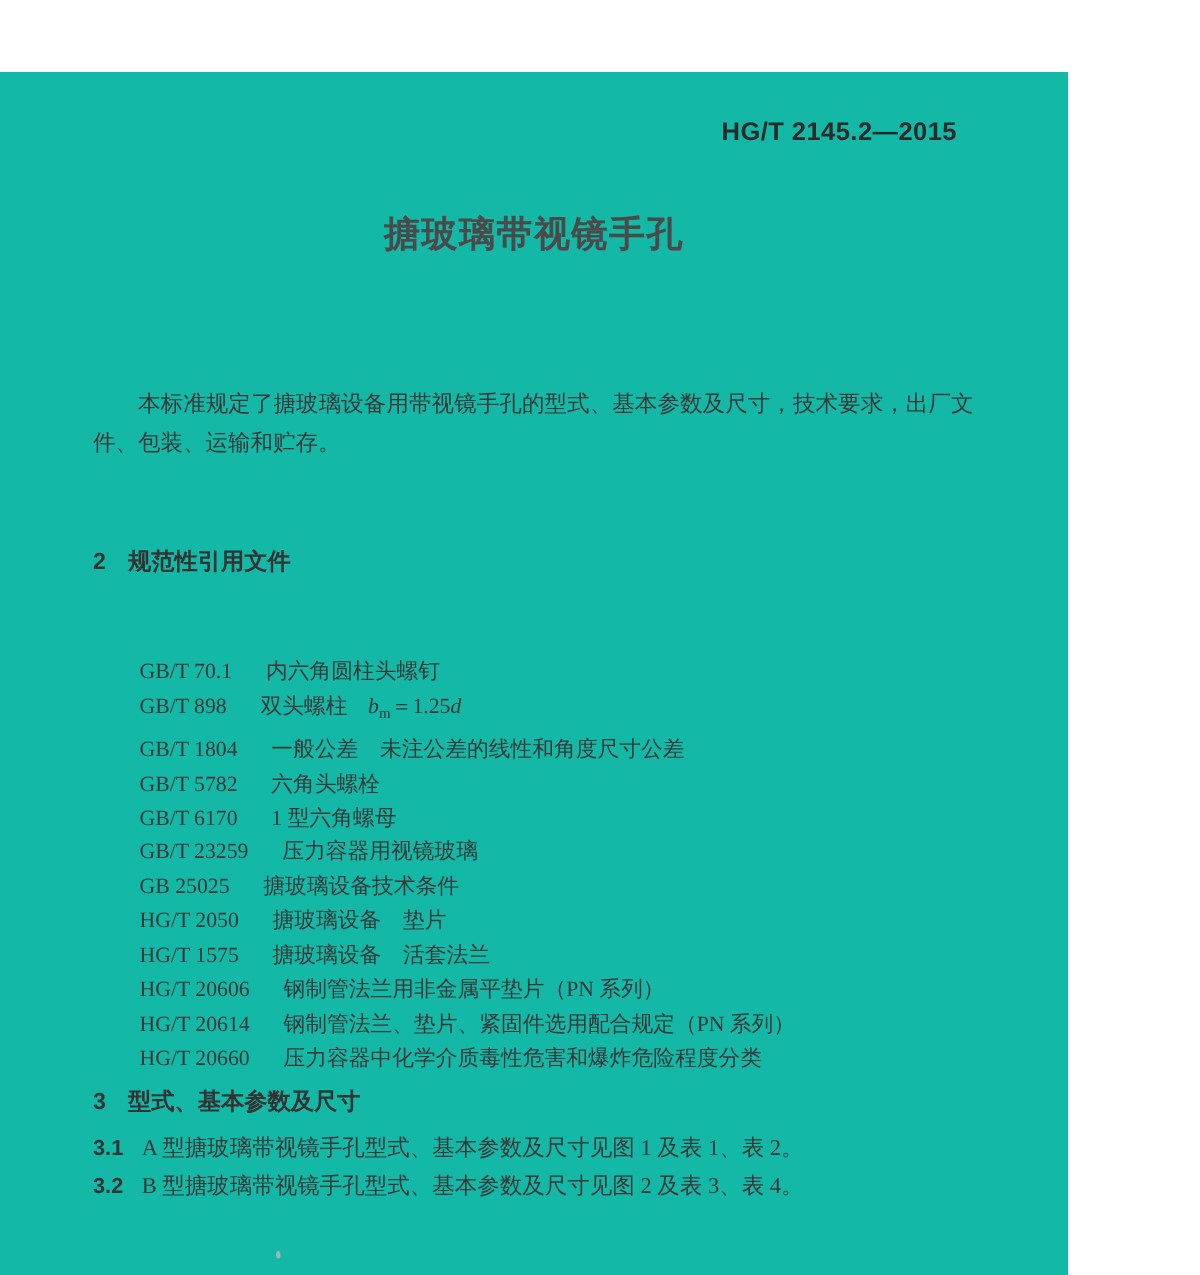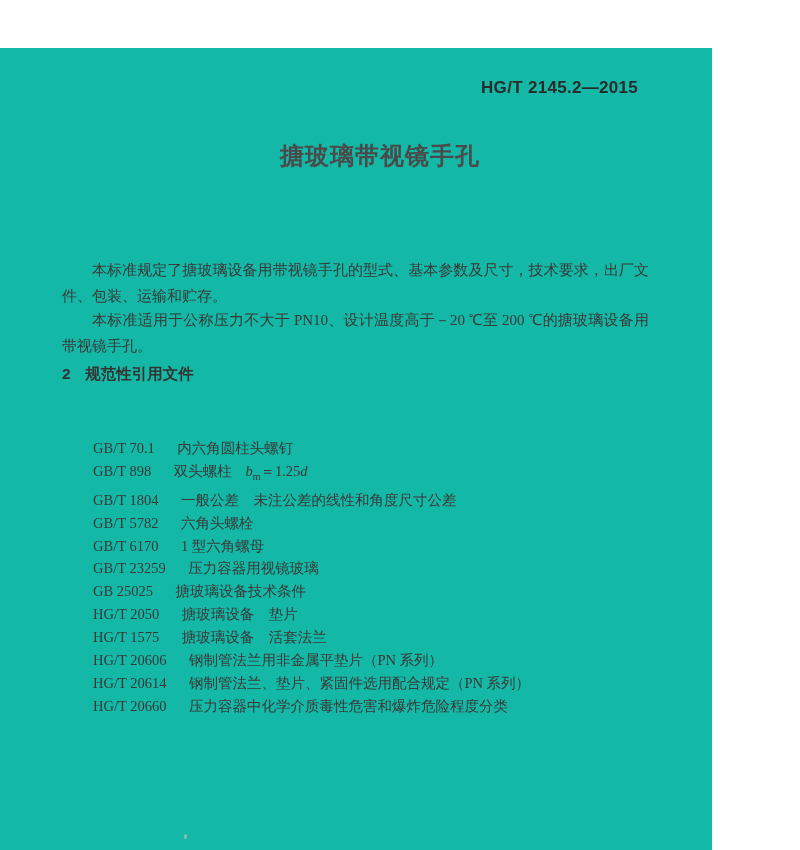--- a/index.html
+++ b/index.html
@@ -19,21 +19,20 @@
     font-family: "Liberation Sans", sans-serif;
     font-weight: 700; font-size: 17px; letter-spacing: .3px;
     color: #2a2a2a;
   }
   .doc-title {
     position: absolute; top: 92px; left: 0; width: 100%;
     margin: 0; text-align: center;
     font-family: "Liberation Sans", sans-serif;
     font-weight: 700; font-size: 24px; letter-spacing: 1px;
     color: #4a4a4a;
-    padding-left: 24px;
   }
   .block { position: absolute; left: 62px; right: 63px; }
   .sec-head {
     font-family: "Liberation Sans", sans-serif;
     font-weight: 700; font-size: 15.5px; color: #333333;
   }
   .sec-head .sec-num { margin-right: .95em; }
   .para {
     margin: 0; font-size: 15px; line-height: 26px;
     text-align: justify; text-indent: 2em; color: #383838;
@@ -62,21 +61,20 @@
 
 <div class="page">
 
   <div class="doc-number">HG/T 2145.2—2015</div>
 
   <h1 class="doc-title">搪玻璃带视镜手孔</h1>
 
 
   <p class="block para" style="top:209px">本标准规定了搪玻璃设备用带视镜手孔的型式、基本参数及尺寸，技术要求，出厂文件、包装、运输和贮存。</p>
 
-  <p class="block para" style="top:259px">本标准适用于公称压力不大于 PN10、设计温度高于－20 ℃至 200 ℃的搪玻璃设备用带视镜手孔。</p>
 
   <div class="block sec-head" style="top:316px">
     <span class="sec-num">2</span><span>规范性引用文件</span>
   </div>
 
 
   <div class="block ref-list" style="top:389px">
     <div class="ref-row"><span class="ref-code">GB/T 70.1</span><span class="ref-title">内六角圆柱头螺钉</span></div>
     <div class="ref-row"><span class="ref-code">GB/T 898</span><span class="ref-title">双头螺柱</span><span class="ref-formula"><i>b</i><sub>m</sub><span>＝1.25</span><i>d</i></span></div>
     <div class="ref-row"><span class="ref-code">GB/T 1804</span><span class="ref-title">一般公差　未注公差的线性和角度尺寸公差</span></div>
@@ -84,17 +82,24 @@
     <div class="ref-row"><span class="ref-code">GB/T 6170</span><span class="ref-title">1 型六角螺母</span></div>
     <div class="ref-row"><span class="ref-code">GB/T 23259</span><span class="ref-title">压力容器用视镜玻璃</span></div>
     <div class="ref-row"><span class="ref-code">GB 25025</span><span class="ref-title">搪玻璃设备技术条件</span></div>
     <div class="ref-row"><span class="ref-code">HG/T 2050</span><span class="ref-title">搪玻璃设备　垫片</span></div>
     <div class="ref-row"><span class="ref-code">HG/T 1575</span><span class="ref-title">搪玻璃设备　活套法兰</span></div>
     <div class="ref-row"><span class="ref-code">HG/T 20606</span><span class="ref-title">钢制管法兰用非金属平垫片（PN 系列）</span></div>
     <div class="ref-row"><span class="ref-code">HG/T 20614</span><span class="ref-title">钢制管法兰、垫片、紧固件选用配合规定（PN 系列）</span></div>
     <div class="ref-row"><span class="ref-code">HG/T 20660</span><span class="ref-title">压力容器中化学介质毒性危害和爆炸危险程度分类</span></div>
   </div>
 
+  <div class="block sec-head" style="top:676px">
+    <span class="sec-num">3</span><span>型式、基本参数及尺寸</span>
+  </div>
 
+  <div class="block clauses" style="top:706px">
+    <div class="clause"><span class="clause-num">3.1</span><span>A 型搪玻璃带视镜手孔型式、基本参数及尺寸见图 1 及表 1、表 2。</span></div>
+    <div class="clause"><span class="clause-num">3.2</span><span>B 型搪玻璃带视镜手孔型式、基本参数及尺寸见图 2 及表 3、表 4。</span></div>
+  </div>
 
   <div class="speck"></div>
 
 </div>
 
 </body></html>

